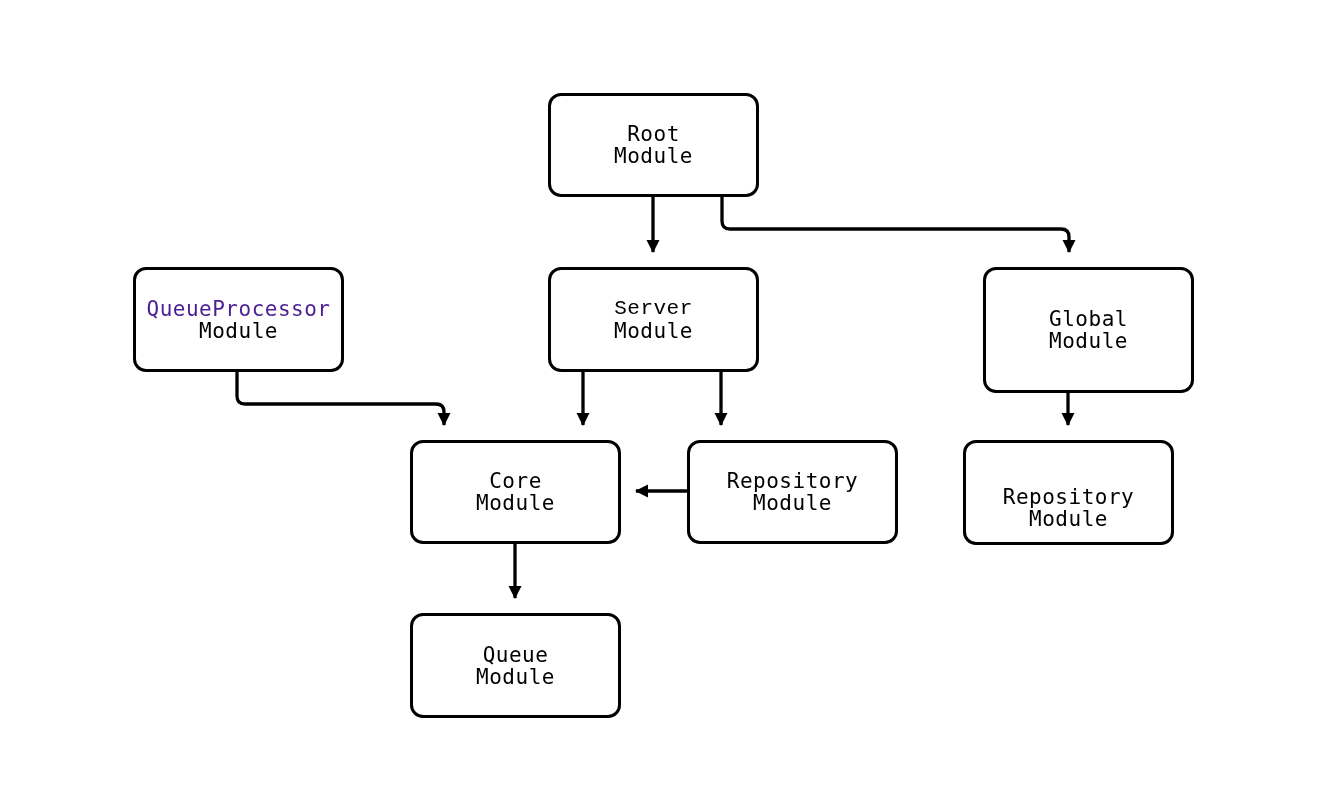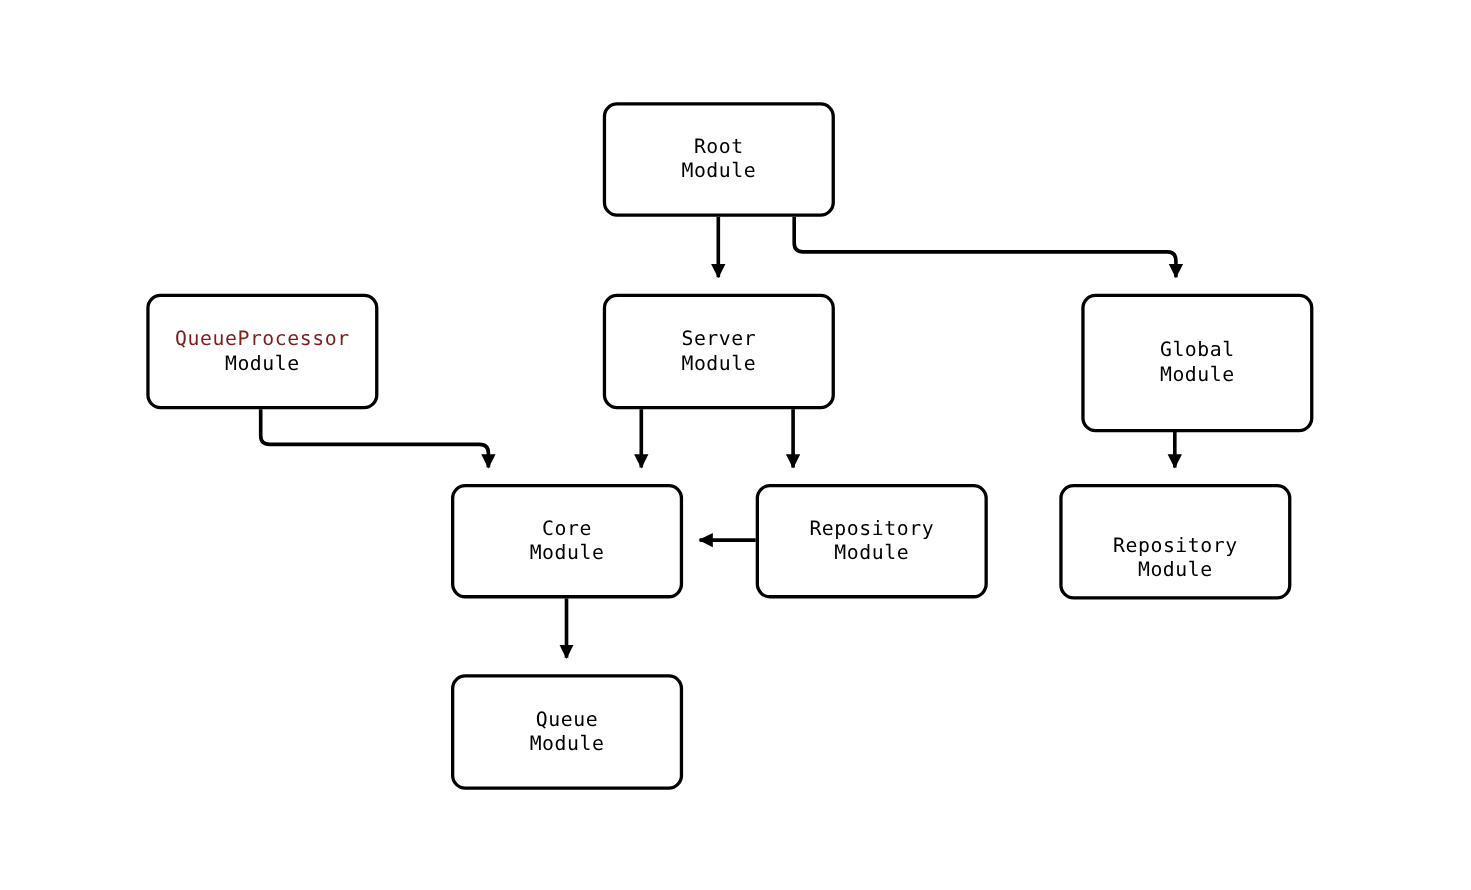--- a/index.html
+++ b/index.html
@@ -30,21 +30,21 @@
     flex-direction: column;
     align-items: center;
     justify-content: center;
     background: #ffffff;
     border: 3.5px solid #000000;
     border-radius: 13px;
     z-index: 2;
   }
   .node-line {
     font-family: "DejaVu Sans Mono", "Liberation Mono", monospace;
-    font-size: 18px;
+    font-size: 21px;
     line-height: 22px;
     color: #000000;
     letter-spacing: 0.5px;
     white-space: pre;
     text-align: center;
   }
 </style>
 </head>
 <body>
 
@@ -70,25 +70,25 @@
         <path d="M 515 544 L 515 598" stroke="#000000" marker-end="url(#arrow-head)"></path>
       </g>
   </svg>
 
   <div id="node-group">
       <div class="node" style="left: 548px; top: 93px; width: 211px; height: 104px; background: rgb(255, 255, 255); border-color: rgb(0, 0, 0);">
         <div class="node-line" style="color: rgb(0, 0, 0);">Root</div>
         <div class="node-line" style="color: rgb(0, 0, 0);">Module</div>
       </div>
       <div class="node" style="left: 133px; top: 267px; width: 211px; height: 105px; background: rgb(255, 255, 255); border-color: rgb(0, 0, 0);">
-        <div class="node-line" style="color: #7f1d1d;">QueueProcessor</div>
+        <div class="node-line" style="color: #4c1d95;">QueueProcessor</div>
         <div class="node-line" style="color: rgb(0, 0, 0);">Module</div>
       </div>
       <div class="node" style="left: 548px; top: 267px; width: 211px; height: 105px; background: rgb(255, 255, 255); border-color: rgb(0, 0, 0);">
-        <div class="node-line" style="color: rgb(0, 0, 0);">Server</div>
+        <div class="node-line" style="color: rgb(0, 0, 0); font-family: Liberation Mono, monospace;">Server</div>
         <div class="node-line" style="color: rgb(0, 0, 0);">Module</div>
       </div>
       <div class="node" style="left: 963px; top: 267px; width: 211px; height: 126px; background: rgb(255, 255, 255); border-color: rgb(0, 0, 0); margin-left: 20px;">
         <div class="node-line" style="color: rgb(0, 0, 0);">Global</div>
         <div class="node-line" style="color: rgb(0, 0, 0);">Module</div>
       </div>
       <div class="node" style="left: 410px; top: 440px; width: 211px; height: 104px; background: rgb(255, 255, 255); border-color: rgb(0, 0, 0);">
         <div class="node-line" style="color: #000000;">Core</div>
         <div class="node-line" style="color: rgb(0, 0, 0);">Module</div>
       </div>

